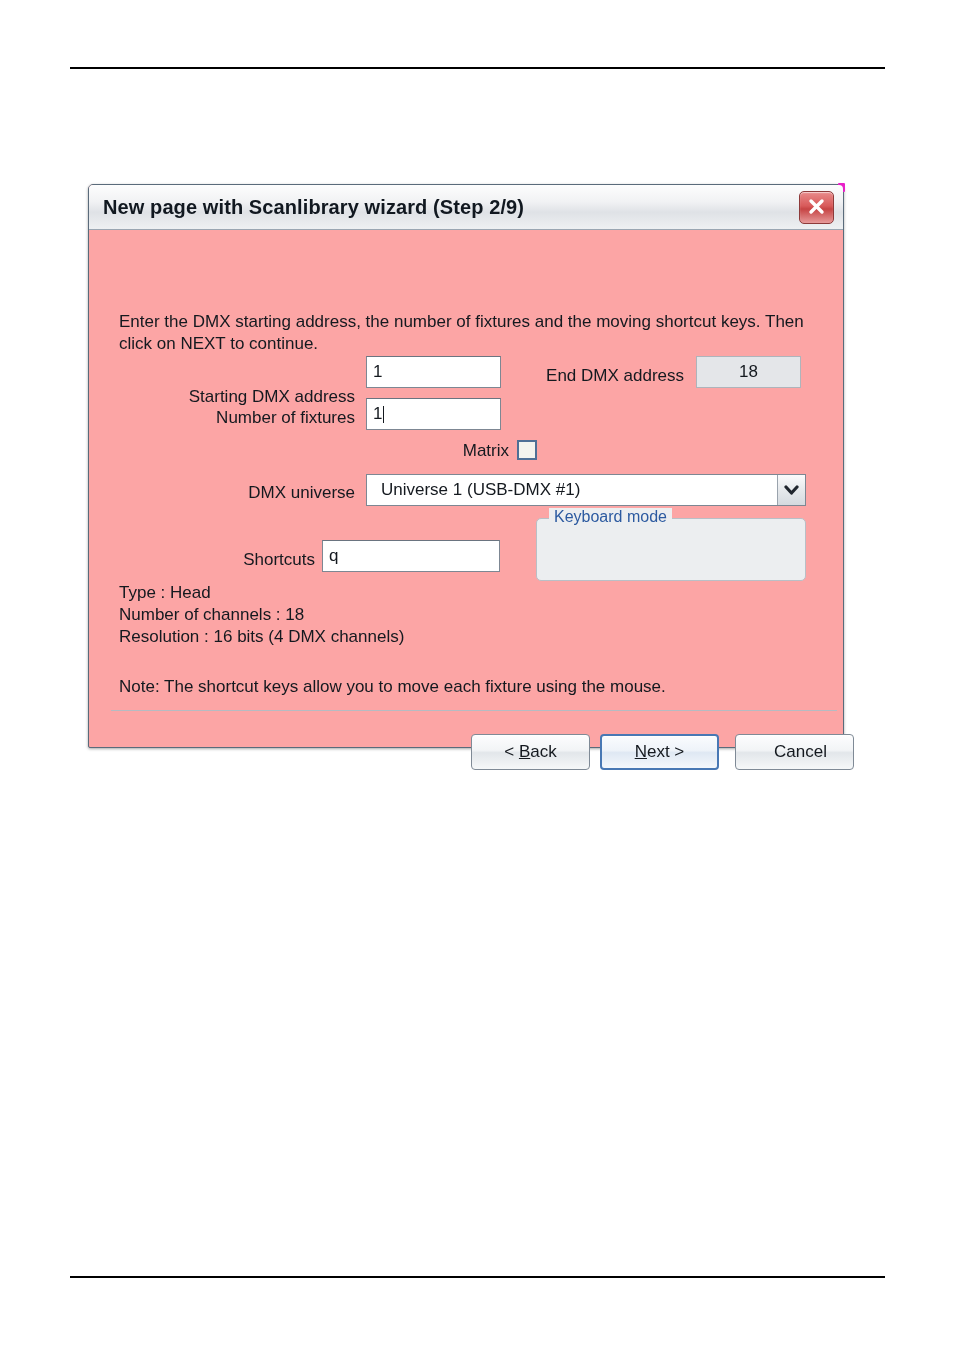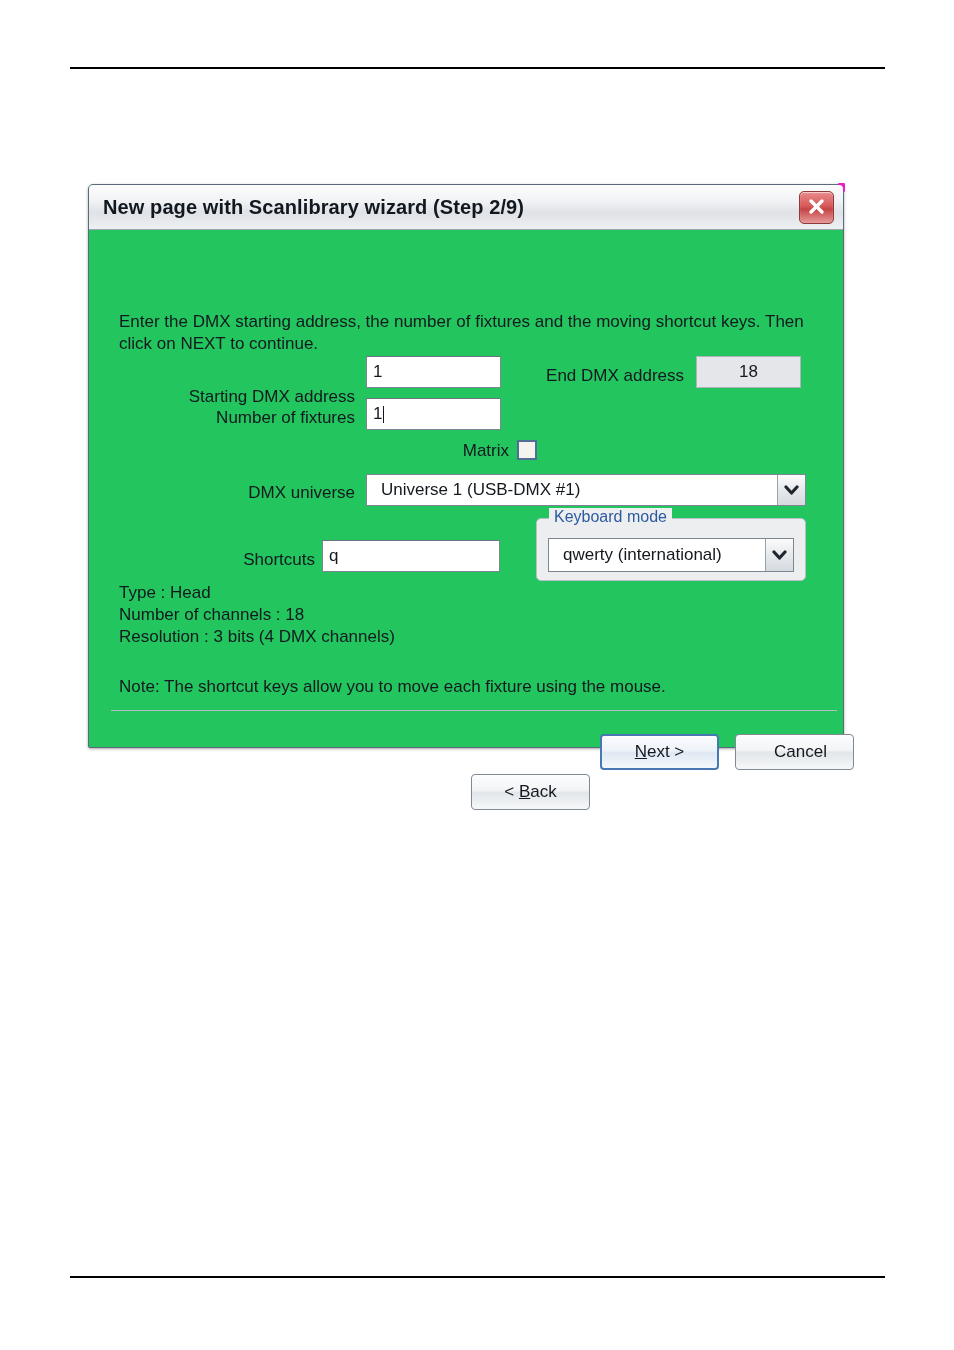--- a/index.html
+++ b/index.html
@@ -30,21 +30,21 @@
   
   .dialog {
     position: absolute;
     left: 88px;
     top: 184px;
     width: 756px;
     height: 564px;
     box-sizing: border-box;
     border: 1px solid #5a6b7b;
     border-radius: 5px 5px 2px 2px;
-    background: #22c55e;
+    background: #fca5a5;
     box-shadow: 0 1px 3px rgba(0,0,0,0.35);
   }
   
   .artifact-pixel {
     position: absolute;
     right: -2px;
     top: -2px;
     width: 7px;
     height: 9px;
     background: #e820c8;
@@ -294,42 +294,34 @@
       <span class="cb-arrow">
         <svg width="15" height="10" viewBox="0 0 15 10">
           <path d="M2 2 L7.5 8 L13 2" stroke="#20262e" stroke-width="3.2" fill="none" stroke-linecap="round" stroke-linejoin="round"></path>
         </svg>
       </span>
     </div>
 
     <div class="groupbox" style="left:447px; top:288px; width:270px; height:63px;">
       <span class="groupbox-title">Keyboard mode</span>
     </div>
-    <div class="combobox" style="left:459px; top:308px; width:246px; height:34px;">
-      <span class="cb-text">qwerty (international)</span>
-      <span class="cb-arrow">
-        <svg width="15" height="10" viewBox="0 0 15 10">
-          <path d="M2 2 L7.5 8 L13 2" stroke="#20262e" stroke-width="3.2" fill="none" stroke-linecap="round" stroke-linejoin="round"></path>
-        </svg>
-      </span>
-    </div>
 
     <div class="field-label" style="left:76px; top:320px; width:150px;">Shortcuts</div>
     <div class="textbox" style="left:233px; top:310px; width:178px; height:32px;">
       <span>q</span>
     </div>
 
     <div class="info-block" style="top:352px;">Type : Head</div>
     <div class="info-block" style="top:374px;">Number of channels : 18</div>
-    <div class="info-block" style="top:396px;">Resolution : 3 bits (4 DMX channels)</div>
+    <div class="info-block" style="top:396px;">Resolution : 16 bits (4 DMX channels)</div>
     <div class="info-block" style="top:446px; width:700px;">Note: The shortcut keys allow you to move each fixture using the mouse.</div>
 
     <div class="separator"></div>
 
-    <div class="btn" style="left:382px; top:504px; width:119px;margin-top:40px;">
+    <div class="btn" style="left:382px; top:504px; width:119px;">
       <span><span>&lt; </span><u>B</u><span>ack</span></span>
     </div>
 
     <div class="btn default" style="left:511px; top:504px; width:119px;">
       <span><u>N</u><span>ext &gt;</span></span>
     </div>
 
     <div class="btn" style="left:646px; top:504px; width:119px;padding-left:12px;">
       <span>Cancel</span>
     </div>

